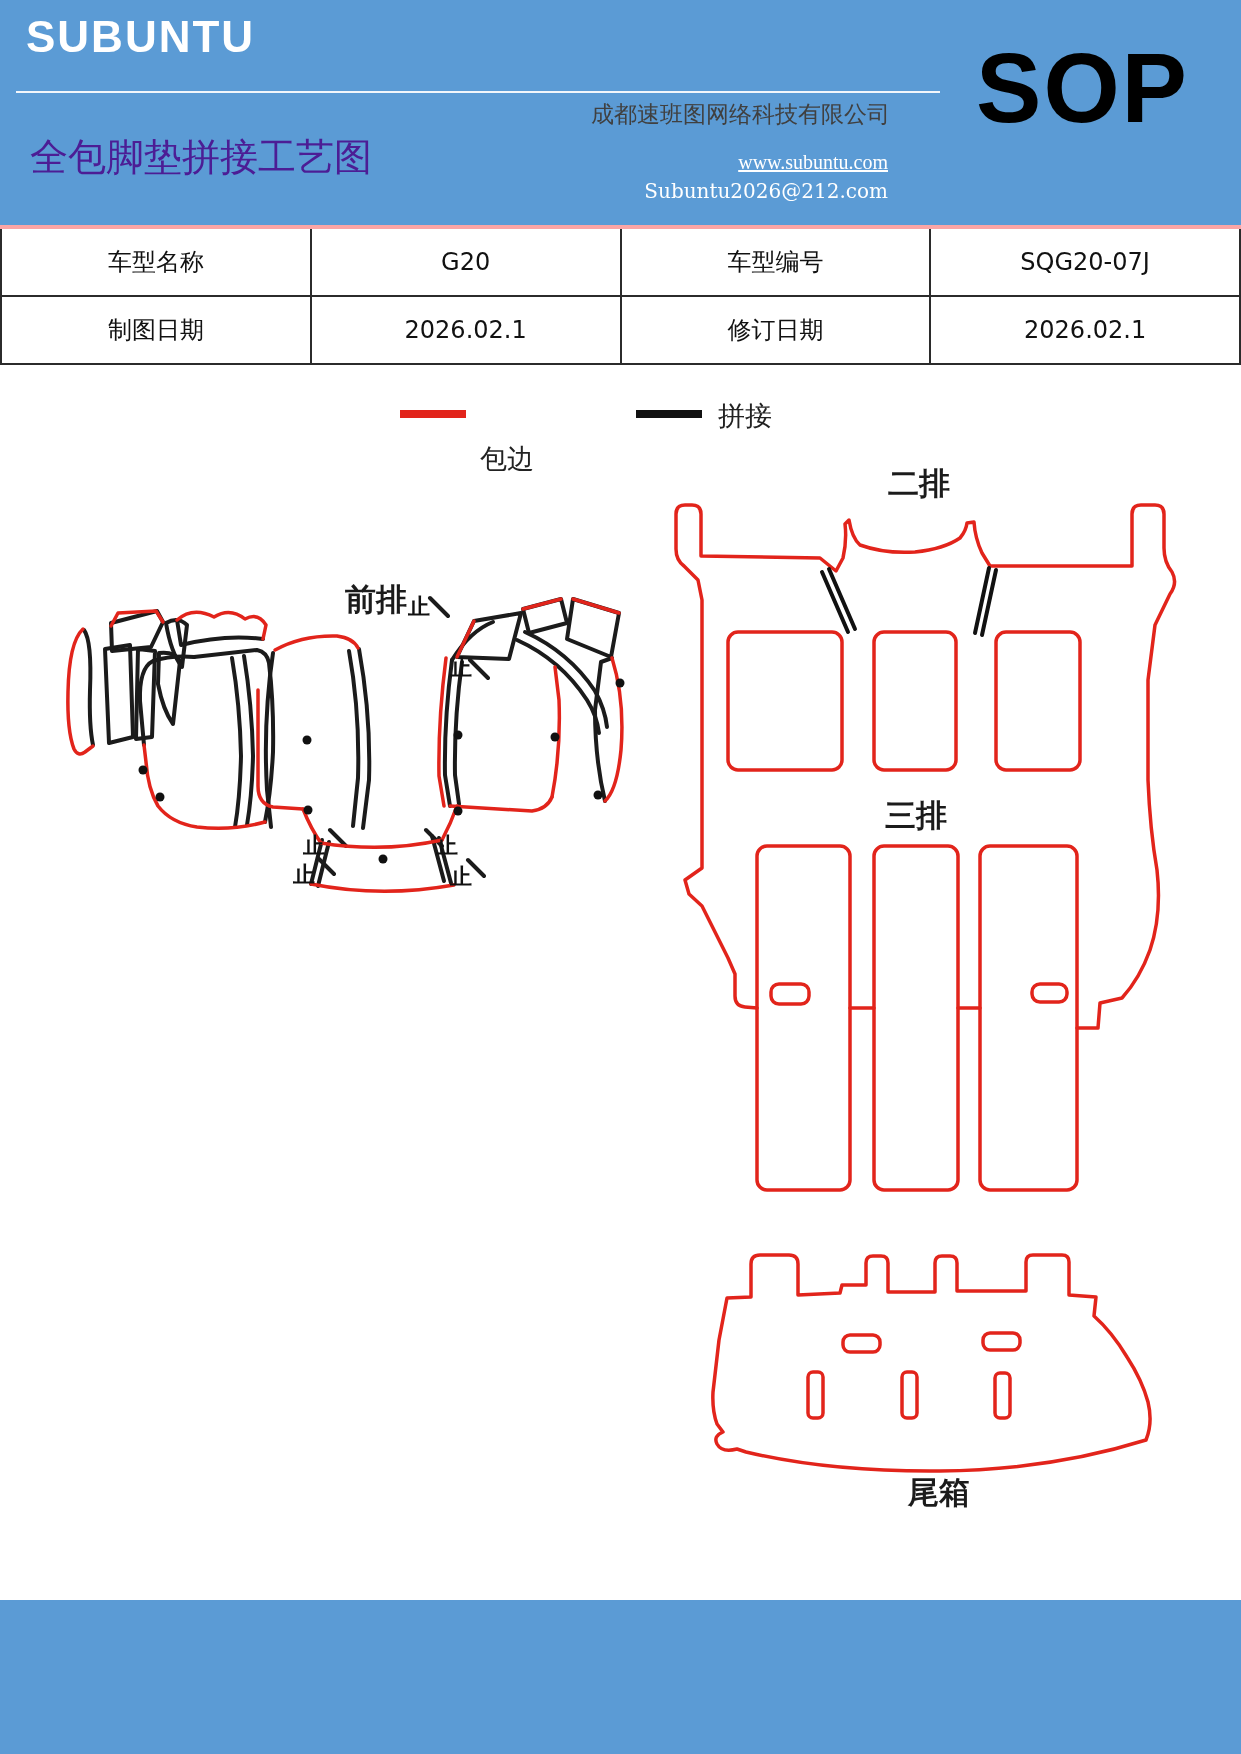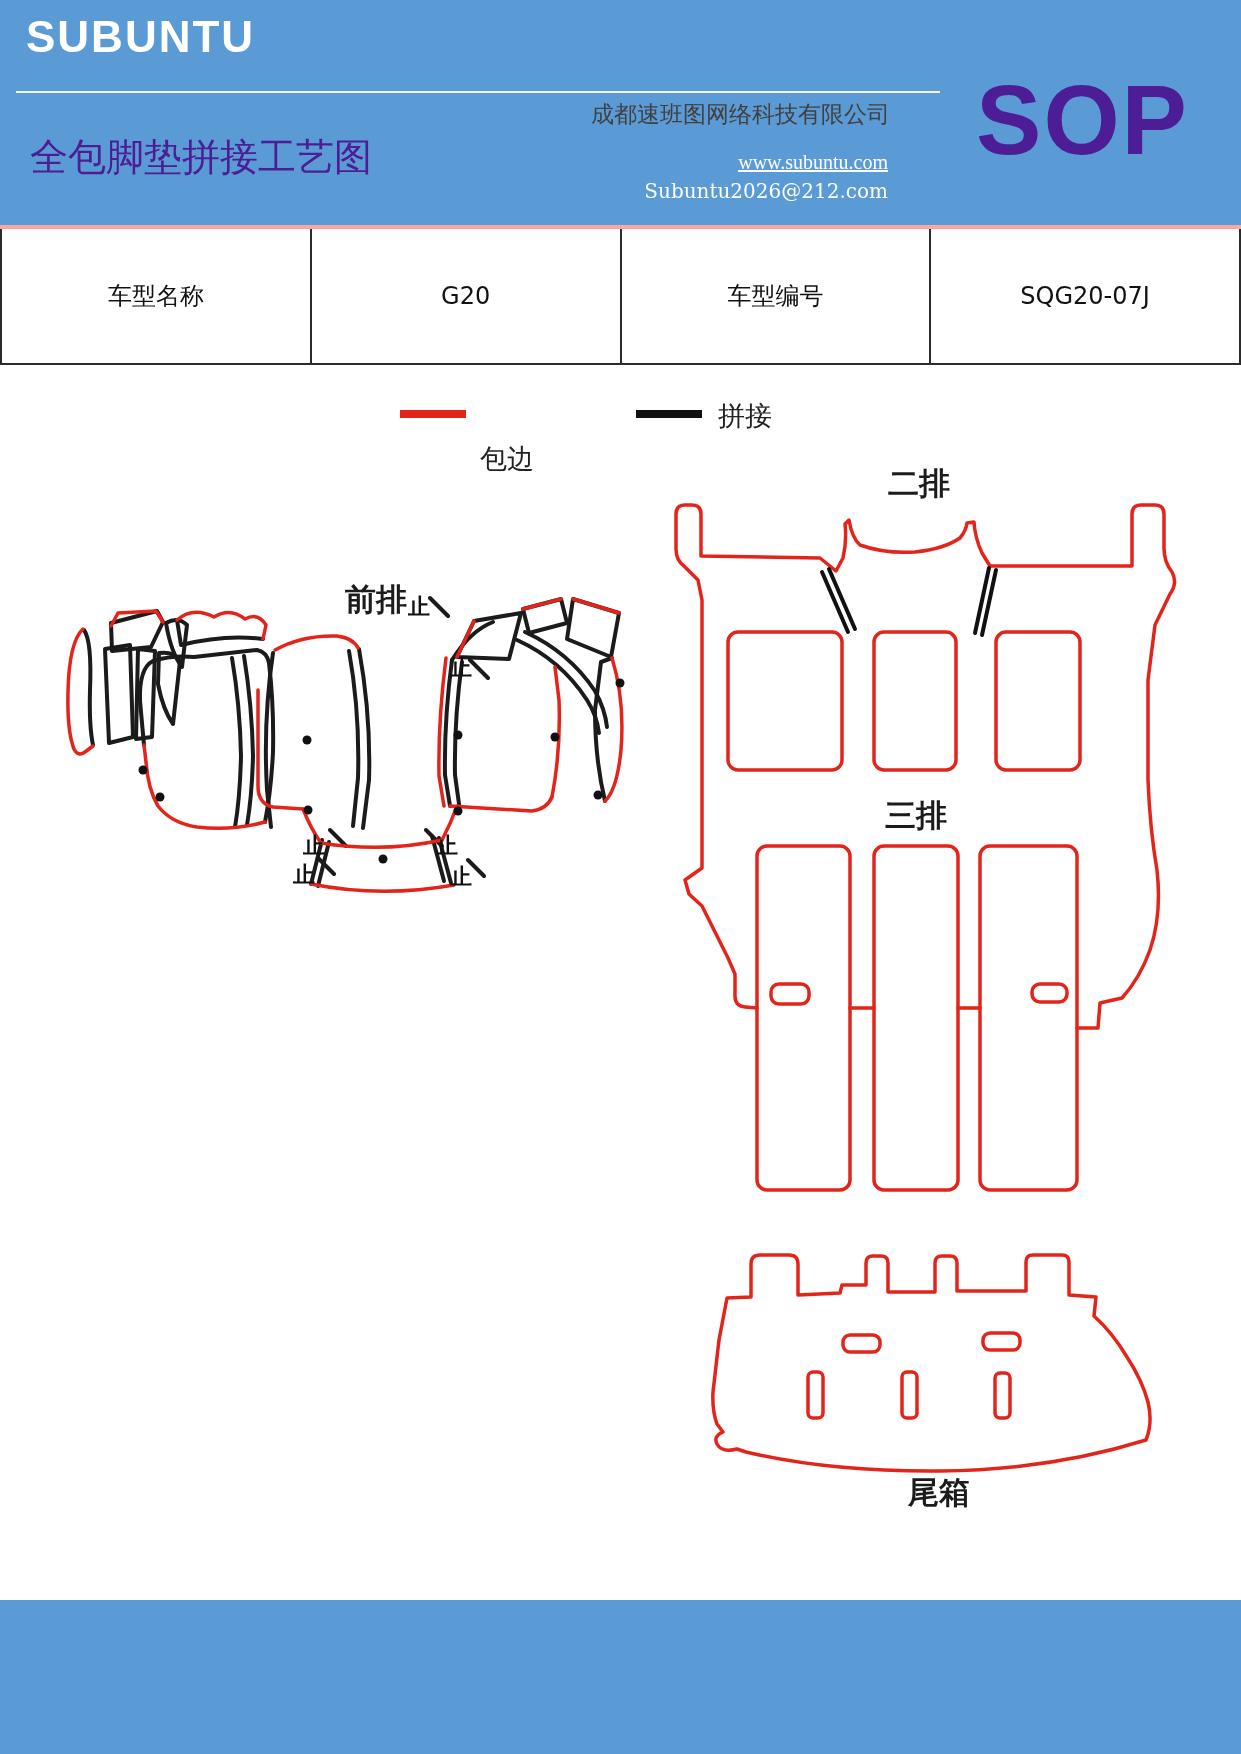--- a/index.html
+++ b/index.html
@@ -11,21 +11,21 @@
         letter-spacing:2px;font-family:"Liberation Sans",sans-serif;}
   .hairline{position:absolute;left:16px;top:91px;width:924px;height:2px;background:#f2f6fb;}
   .doc-title{position:absolute;left:30px;top:132px;color:#4c1d95;font-size:38px;font-weight:400;
         font-family:"DejaVu Serif","Liberation Serif",serif;}
   .company-top{position:absolute;right:351px;top:99px;color:#404040;font-size:23px;
         font-family:"DejaVu Serif","Liberation Serif",serif;}
   .site-top{position:absolute;right:353px;top:151px;color:#fff;font-size:20px;
         font-family:Liberation Serif, serif;text-decoration:underline;cursor:pointer;}
   .mail-top{position:absolute;right:353px;top:179px;color:#fff;font-size:20px;
         font-family:"DejaVu Serif","Liberation Serif",serif;}
-  .sop{position:absolute;right:52px;top:64px;color:#4c1d95;font-size:98px;font-weight:800;
+  .sop{position:absolute;right:52px;top:32px;color:#000000;font-size:98px;font-weight:800;
         letter-spacing:2px;font-family:"Liberation Sans",sans-serif;}
   
   .info-table{position:absolute;left:0;top:225px;width:1241px;height:140px;border-collapse:collapse;
         background:#fff;table-layout:fixed;}
   .info-table td{border:2px solid #2b2b2b;text-align:center;vertical-align:middle;
         font-size:24px;color:#111;}
   .info-table{border-top:4px solid #fca5a5;}
   
   .legend{position:absolute;left:0;top:398px;width:1241px;height:40px;}
   .legend .sw{position:absolute;top:12px;height:8px;width:66px;}
@@ -57,20 +57,26 @@
     <div class="sop">SOP</div>
   </div>
 
   <table class="info-table">
     <tbody>
         <tr>
       <td>车型名称</td>
       <td>G20</td>
       <td>车型编号</td>
       <td>SQG20-07J</td>
+    </tr>
+    <tr>
+      <td>制图日期</td>
+      <td>2026.02.1</td>
+      <td>修订日期</td>
+      <td>2026.02.1</td>
     </tr>
   </tbody>
     </table>
 
   <div class="legend">
     <div class="sw sw-red"></div>
     <div class="lab lab-red">包边</div>
     <div class="sw sw-black"></div>
     <div class="lab lab-black">拼接</div>
   </div>

